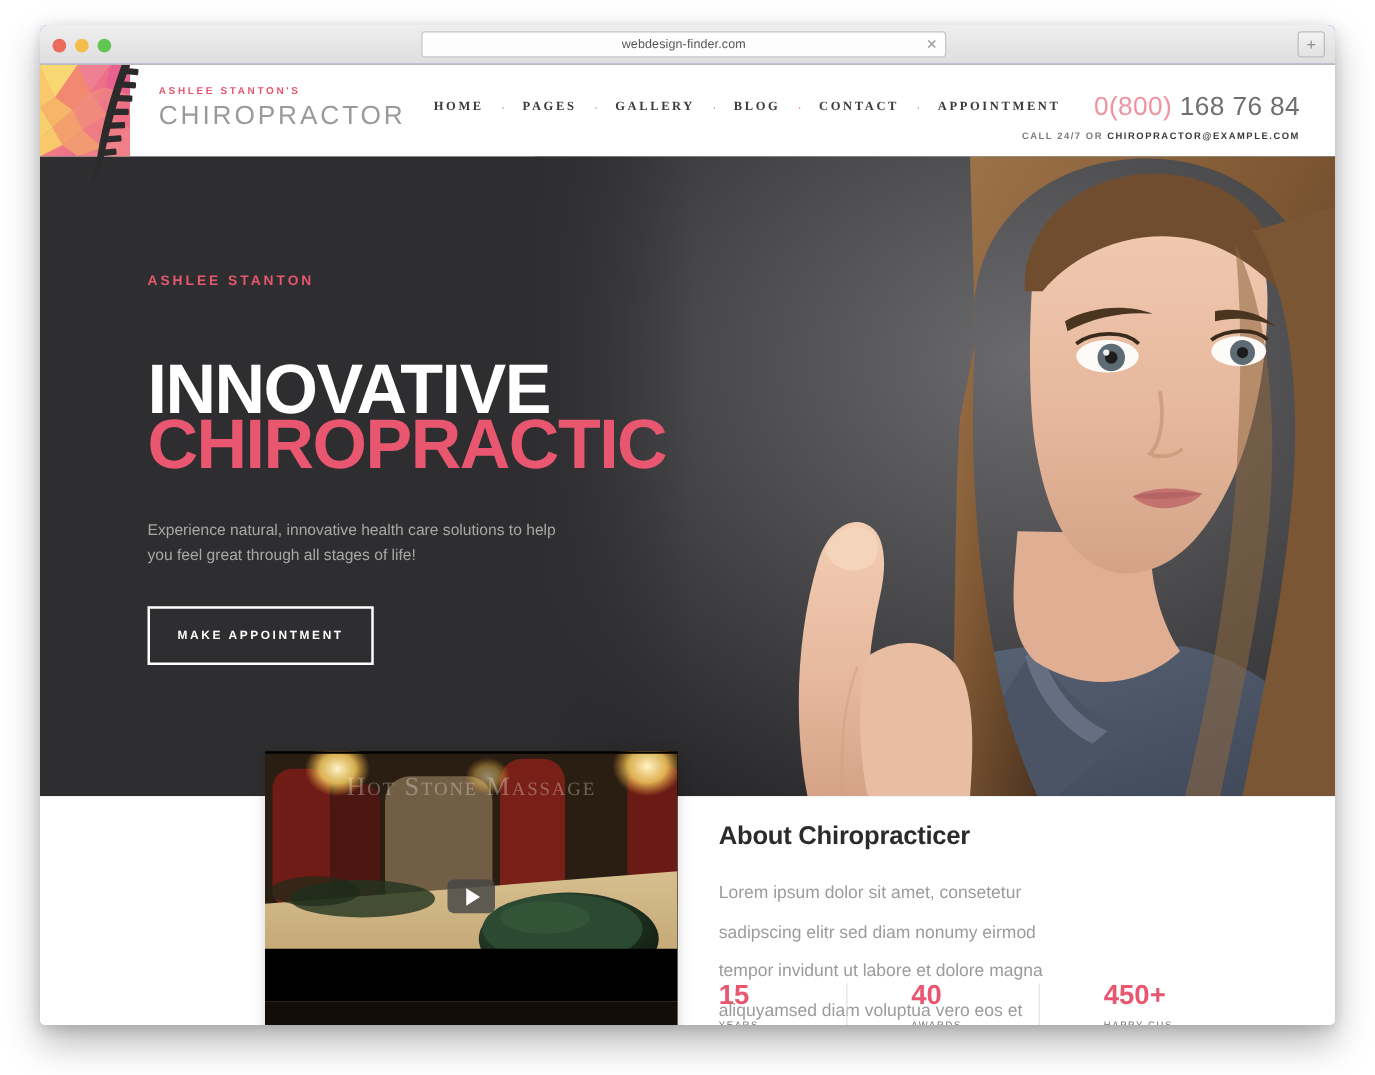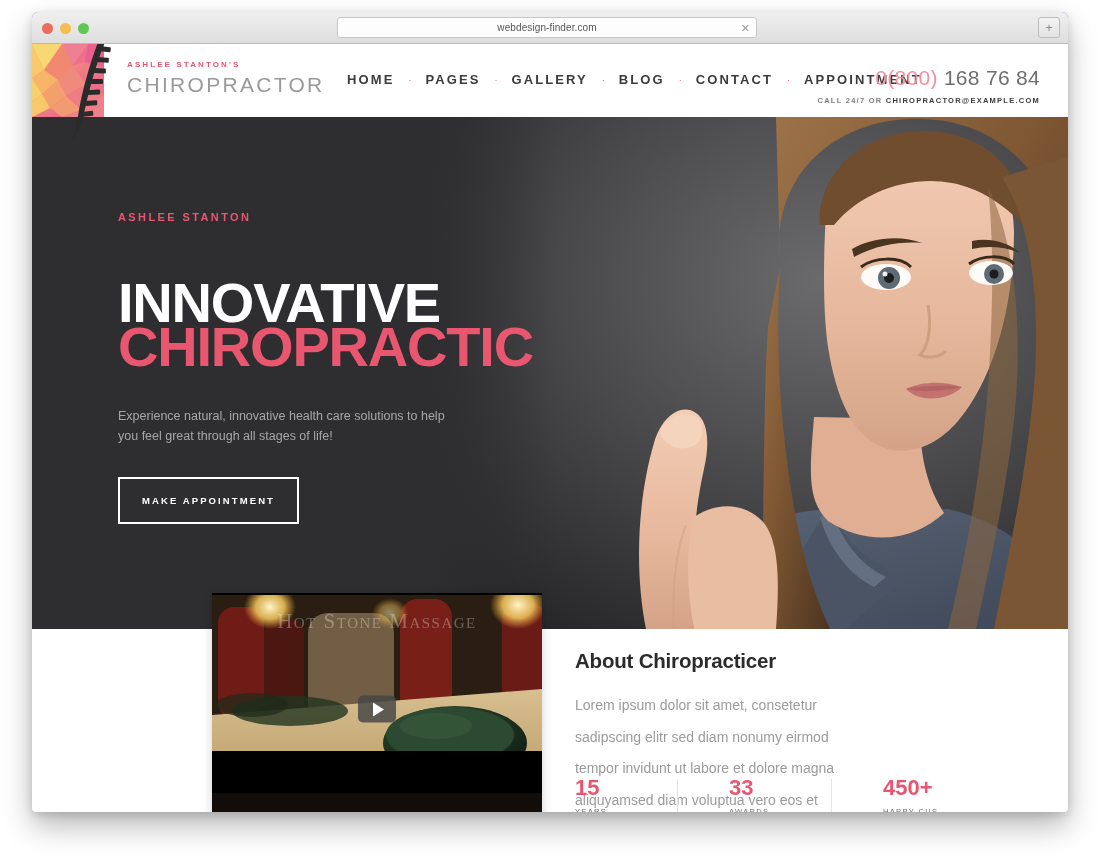--- a/index.html
+++ b/index.html
@@ -6,21 +6,21 @@
   html, body {
     width: 1100px; height: 860px;
     background: #ffffff;
     font-family: "Liberation Sans", sans-serif;
     overflow: hidden;
   }
 
   
   .browser-window {
     position: absolute;
-    left: 32px; top: 12px;
+    left: 32px; top: 20px;
     width: 1036px; height: 800px;
     background: #8b5cf6;
     border-radius: 6px 6px 4px 4px;
     box-shadow: 0 14px 30px rgba(0,0,0,0.28), 0 3px 10px rgba(0,0,0,0.14);
     overflow: hidden;
   }
   .titlebar {
     position: relative;
     height: 32px;
     background: linear-gradient(#f0efef, #dedede);
@@ -90,22 +90,22 @@
   .brand-name {
     font-size: 21px; color: #9a9a9a; letter-spacing: 2.3px;
     font-weight: 300; margin-top: 4px;
   }
 
   .nav {
     position: absolute; left: 315px; top: 28px;
     display: flex; align-items: center;
   }
   .nav a {
-    font-size: 13px; font-weight: bold; color: #3b3b3b;
-    letter-spacing: 2.1px; text-decoration: none;
+    font-size: 10px; font-weight: bold; color: #3b3b3b;
+    letter-spacing: 2.1px; text-decoration: none; font-family: Liberation Serif, serif;
   }
   .nav .sep { color: #e8566f; font-size: 9px; padding: 0 14px; }
 
   .contact-block { position: absolute; right: 28px; top: 22px; text-align: right; }
   .phone { font-size: 21px; font-weight: 300; color: #6e6e6e; letter-spacing: .3px; }
   .phone .pref { color: #f0929f; }
   .call-line {
     margin-top: 6px; font-size: 7.5px; font-weight: bold;
     letter-spacing: 1.25px; color: #7d7d7d;
   }
@@ -461,21 +461,21 @@
         <h2 class="about-title">About Chiropracticer</h2>
         <p class="about-text">Lorem ipsum dolor sit amet, consetetur sadipscing elitr sed diam nonumy eirmod tempor invidunt ut labore et dolore magna aliquyamsed diam voluptua vero eos et accusam et justo duo dolores eta rebum. Stet clita kasd guergren no sea takimata.</p>
       </div>
 
       <div class="stats">
         <div class="stat">
           <div class="stat-num">15</div>
           <div class="stat-lbl">YEARS EXPERI-ENCE</div>
         </div>
         <div class="stat">
-          <div class="stat-num">33</div>
+          <div class="stat-num">40</div>
           <div class="stat-lbl">AWARDS NOMINEES</div>
         </div>
         <div class="stat">
           <div class="stat-num">450+</div>
           <div class="stat-lbl">HAPPY CUS-TOMERS</div>
         </div>
       </div>
     </div>
 
   </div>

